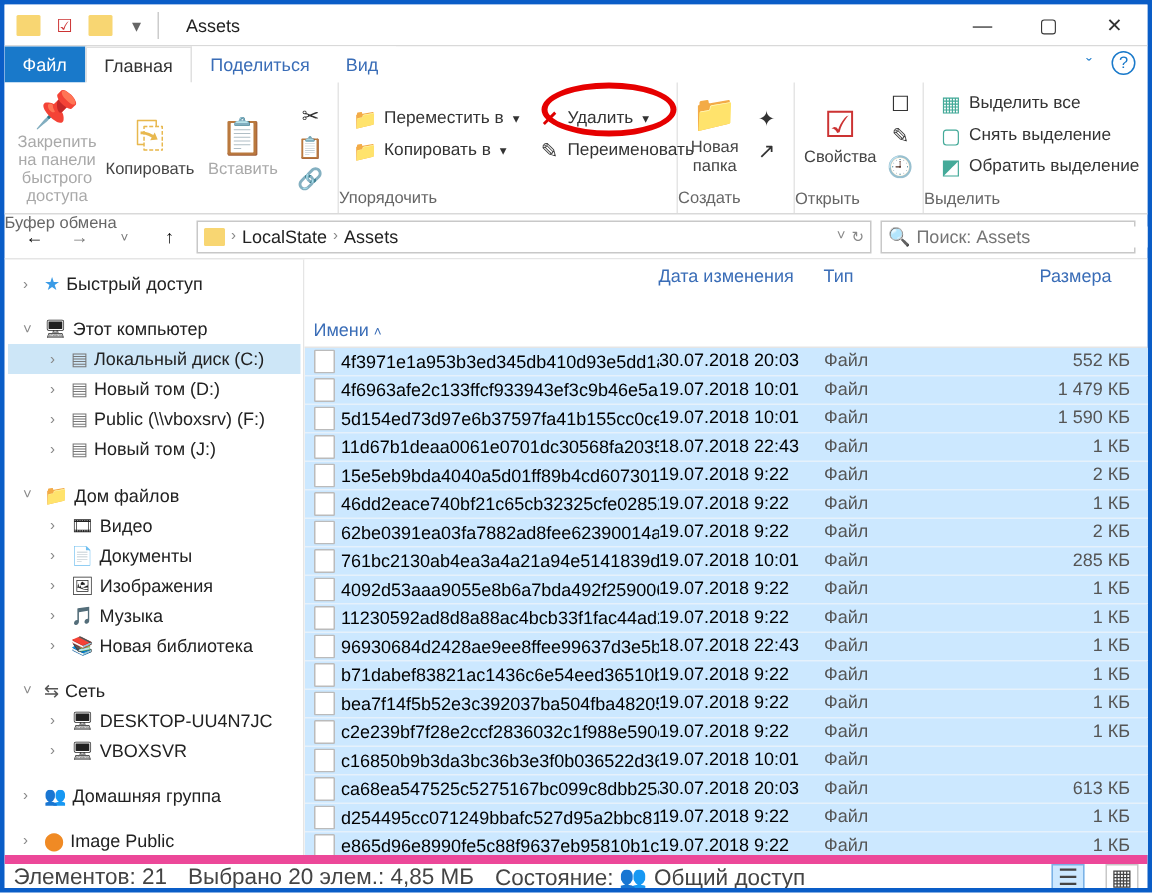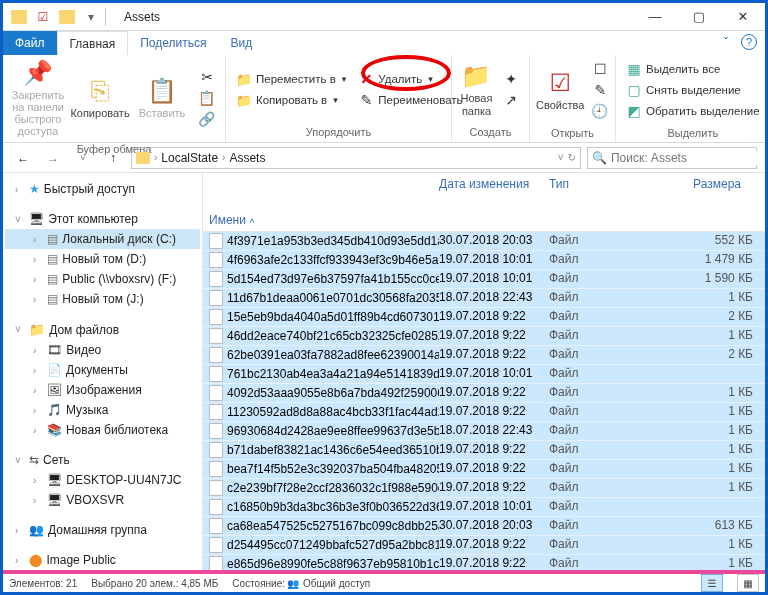--- a/index.html
+++ b/index.html
@@ -16,21 +16,21 @@
   
   .menubar { height: 24px; display: flex; align-items: stretch; background: #fff; position: relative; }
   .menuitem { padding: 0 12px; display: flex; align-items: center; color: #3a6db7; background: #fff; cursor: pointer; font-size: 12px; }
   .menuitem.active { background: #fff; border: 1px solid #e0e0e0; border-bottom: none; color: #333; }
   .menuitem.file { background: #1979ca; color: #fff; }
   .helpbtn { margin-left: auto; width: 30px; display: flex; align-items: center; justify-content: center; color: #1979ca; }
   
   .ribbon { height: 88px; background: #fff; border-bottom: 1px solid #d9d9d9; display: flex; }
   .rgroup { border-right: 1px solid #e5e5e5; display: flex; flex-direction: column; }
   .rgroup .body { flex: 1; display: flex; align-items: center; gap: 4px; padding: 4px 6px; }
-  .rgroup .caption { text-align: center; font-size: 11px; color: #666; padding: 2px 0 4px; }
+  .rgroup .caption { text-align: left; font-size: 11px; color: #666; padding: 2px 0 4px; }
   .bigbtn { display: flex; flex-direction: column; align-items: center; justify-content: center; width: 58px; color: #444; font-size: 11px; gap: 2px; text-align: center; cursor: pointer; }
   .bigbtn.disabled { color: #a9a9a9; }
   .bigico { width: 28px; height: 28px; display: flex; align-items: center; justify-content: center; font-size: 24px; }
   .stackbtns { display: flex; flex-direction: column; gap: 1px; }
   .smallbtn { display: flex; align-items: center; gap: 4px; padding: 2px 4px; font-size: 11.5px; color: #333; cursor: pointer; white-space: nowrap; }
   .smallbtn .sico { width: 16px; height: 16px; display: flex; align-items: center; justify-content: center; font-size: 14px; }
   .highlight-oval { position: absolute; border: 4px solid #e60000; border-radius: 50%; width: 90px; height: 36px; pointer-events: none; z-index: 5; }
   
   .addrrow { height: 30px; display: flex; align-items: center; padding: 3px 8px; gap: 6px; border-bottom: 1px solid #e5e5e5; }
   .navbtn { width: 24px; height: 24px; display: flex; align-items: center; justify-content: center; color: #777; cursor: pointer; }
@@ -58,21 +58,21 @@
   .col.size { flex: 1; text-align: right; padding-right: 18px; }
   .filelist { flex: 1; overflow-y: scroll; }
   .row { display: flex; padding: 1px 6px; font-size: 12px; background: #cce8ff; border-bottom: 1px solid #e6f1fb; cursor: pointer; }
   .row .cell { white-space: nowrap; overflow: hidden; text-overflow: ellipsis; }
   .row .name { flex: 0 0 230px; display: flex; align-items: center; gap: 4px; }
   .row .date { flex: 0 0 110px; color: #000000; }
   .row .type { flex: 0 0 80px; color: #555; }
   .row .size { flex: 1; text-align: right; color: #555; padding-right: 6px; }
   .fileico { width: 14px; height: 16px; background: #fff; border: 1px solid #bbb; border-radius: 1px; flex-shrink: 0; }
   
-  .status { height: 22px; border-top: 4px solid #ec4899; display: flex; align-items: center; font-size: 10px; color: #444; padding: 0 6px; gap: 14px; }
+  .status { height: 22px; border-top: 6px solid #ec4899; display: flex; align-items: flex-start; font-size: 15px; color: #444; padding: 0 6px; gap: 14px; }
   .status .spacer { flex: 1; }
   .viewbtn { width: 22px; height: 18px; border: 1px solid #c8c8c8; display: flex; align-items: center; justify-content: center; background: #fff; cursor: pointer; }
   .viewbtn.active { background: #cce8ff; border-color: #7bb2e6; }
   
   ::-webkit-scrollbar { width: 16px; }
   ::-webkit-scrollbar-track { background: #f0f0f0; }
   ::-webkit-scrollbar-thumb { background: #c2c2c2; }
   
   .ico-star::before { content: "★"; color: #3a9be6; }
   .ico-pc::before { content: "🖥"; }
@@ -433,20 +433,21 @@
           <div class="cell type">Файл</div>
           <div class="cell size">2 КБ</div>
         </div>
         <div class="row">
           <div class="cell name">
             <div class="fileico"></div>
             <span>761bc2130ab4ea3a4a21a94e5141839d23645...</span>
           </div>
           <div class="cell date">19.07.2018 10:01</div>
           <div class="cell type">Файл</div>
+          <div class="cell size">285 КБ</div>
         </div>
         <div class="row">
           <div class="cell name">
             <div class="fileico"></div>
             <span>4092d53aaa9055e8b6a7bda492f25900664...</span>
           </div>
           <div class="cell date">19.07.2018 9:22</div>
           <div class="cell type">Файл</div>
           <div class="cell size">1 КБ</div>
         </div>

